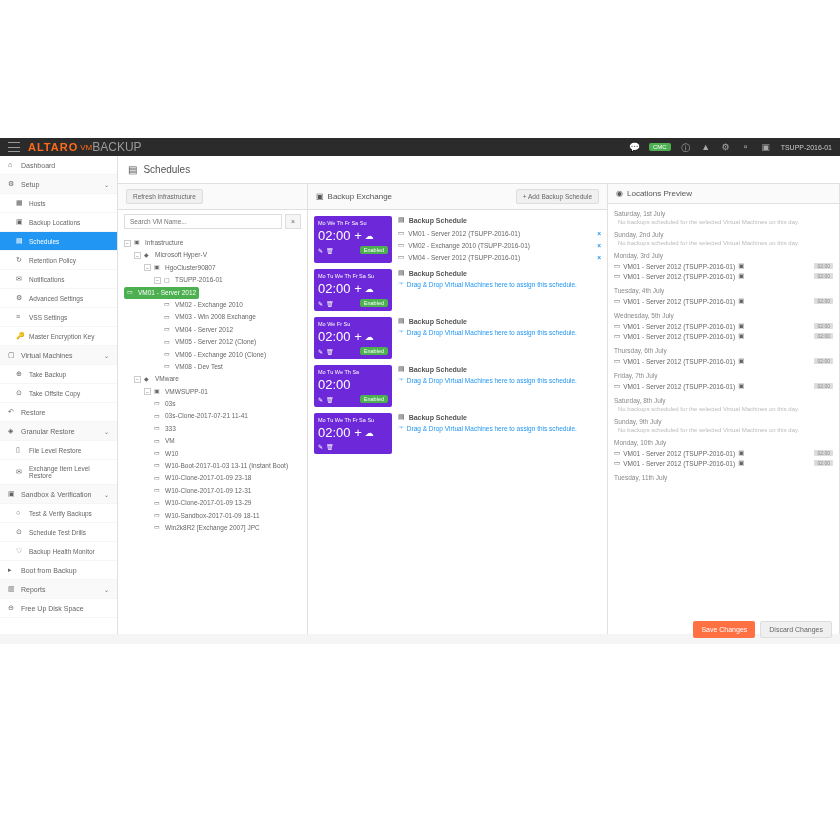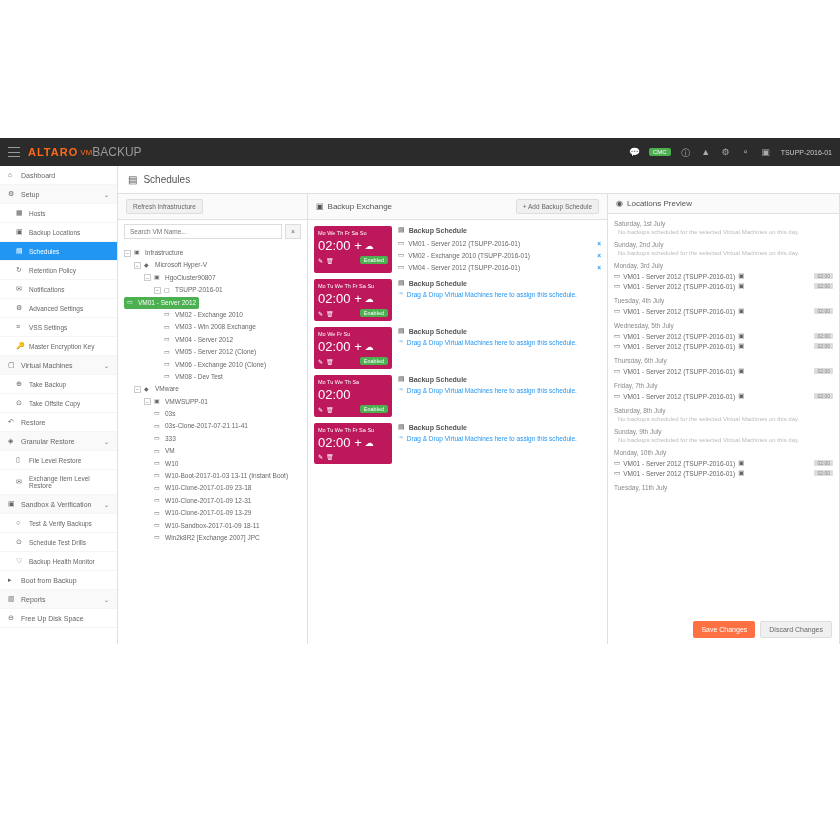--- a/index.html
+++ b/index.html
@@ -1,18 +1,18 @@
 <!DOCTYPE html>
 <html><head>
 <meta charset="utf-8">
 <style>
 *{box-sizing:border-box;margin:0;padding:0;font-family:Arial,sans-serif}
 body{background:#fff;width:840px;height:840px;position:relative;overflow:hidden}
 .app{position:absolute;top:138px;left:0;width:840px;height:506px;background:#f5f5f5;font-size:7px;color:#666}
-.topbar{height:28px;background:#2b2b2b;display:flex;align-items:center;padding:0 8px;color:#fff}
+.topbar{height:18px;background:#2b2b2b;display:flex;align-items:center;padding:0 8px;color:#fff}
 .hamburger{width:12px;height:10px;display:flex;flex-direction:column;justify-content:space-between;margin-right:8px;cursor:pointer}
 .hamburger span{height:1px;background:#999}
 .logo-a{color:#ff6b1a;font-weight:bold;font-size:11px;letter-spacing:1px}
 .logo-vm{color:#ff6b1a;font-size:8px;margin-left:2px}
 .logo-b{color:#999;font-size:12px}
 .topbar-right{margin-left:auto;display:flex;align-items:center;gap:10px}
 .topbar-right .ico{width:10px;height:10px;color:#aaa;cursor:pointer;font-size:9px;text-align:center}
 .badge-cmc{background:#4caf50;color:#fff;padding:1px 4px;border-radius:2px;font-size:6px}
 .hostlabel{color:#ccc;font-size:7px}
 .main{display:flex;height:calc(100% - 28px)}
@@ -37,21 +37,21 @@
 .search-input{flex:1;border:1px solid #ddd;padding:3px 5px;font-size:6.5px;color:#999}
 .search-x{width:16px;border:1px solid #ddd;background:#f5f5f5;display:flex;align-items:center;justify-content:center;cursor:pointer;font-size:7px}
 .tree{padding:4px 6px;overflow:auto;flex:1;font-size:6.5px;line-height:1.6}
 .tree-node{display:flex;align-items:center;gap:3px;padding:1px 0;cursor:pointer;white-space:nowrap}
 .tree-node.sel{background:#4caf50;color:#fff;padding:1px 3px;border-radius:2px;display:inline-flex}
 .tree-tgl{width:7px;height:7px;border:1px solid #ccc;display:inline-flex;align-items:center;justify-content:center;font-size:5px;flex-shrink:0}
 .tree-ico{width:8px;font-size:6px;flex-shrink:0}
 .ind1{padding-left:10px}.ind2{padding-left:20px}.ind3{padding-left:30px}.ind4{padding-left:40px}
 .sched-list{padding:6px;overflow:auto;flex:1}
 .sched-row{display:flex;gap:6px;margin-bottom:6px}
-.sched-card{width:78px;background:#be185d;color:#fff;border-radius:2px;padding:4px;font-size:6px}
+.sched-card{width:78px;background:#6d28d9;color:#fff;border-radius:2px;padding:4px;font-size:6px}
 .sched-days{font-size:5.5px;margin-bottom:2px}
 .sched-days .off{opacity:0.4}
 .sched-time{font-size:13px;font-weight:300;display:flex;align-items:center;gap:3px}
 .sched-cloud{font-size:9px}
 .sched-foot{display:flex;gap:3px;margin-top:3px;align-items:center}
 .sched-foot .fico{font-size:6px;cursor:pointer}
 .enabled-badge{background:#4caf50;color:#fff;padding:1px 4px;border-radius:2px;font-size:5.5px;margin-left:auto}
 .sched-detail{flex:1}
 .sched-detail-head{display:flex;align-items:center;gap:4px;font-size:7px;color:#555;margin-bottom:3px}
 .vm-assign{display:flex;align-items:center;gap:4px;padding:2px 0;font-size:6.5px;color:#666}

